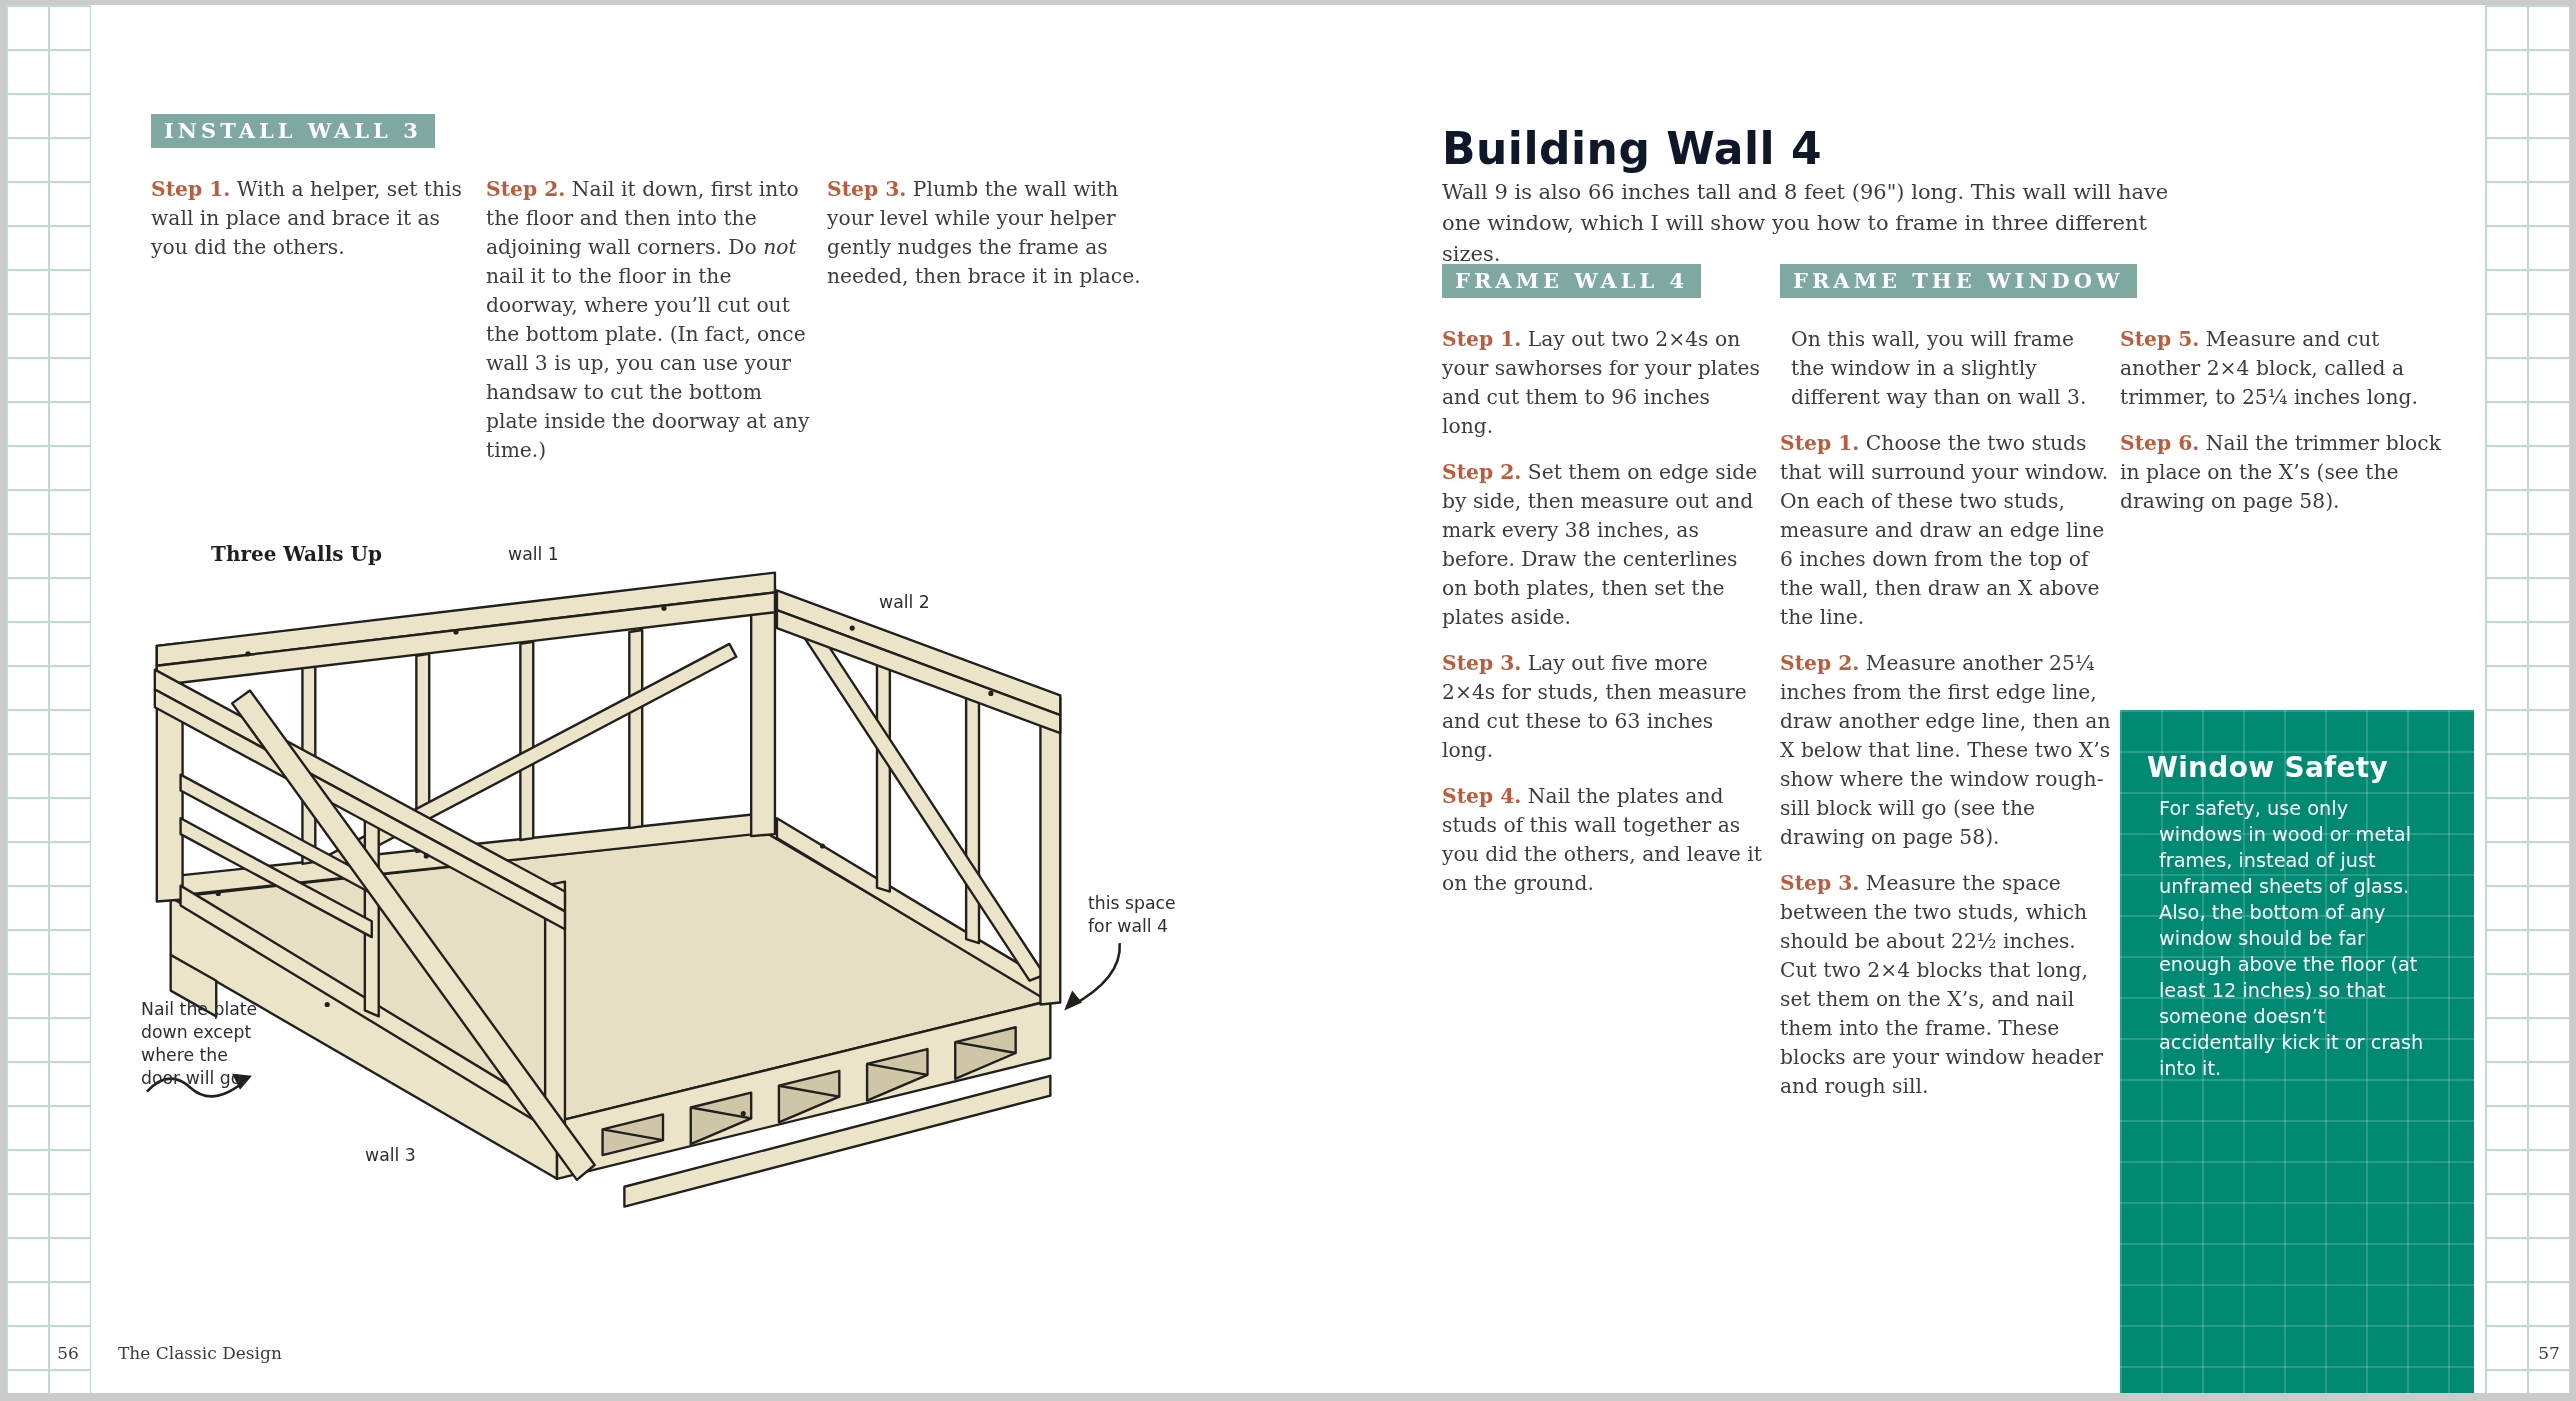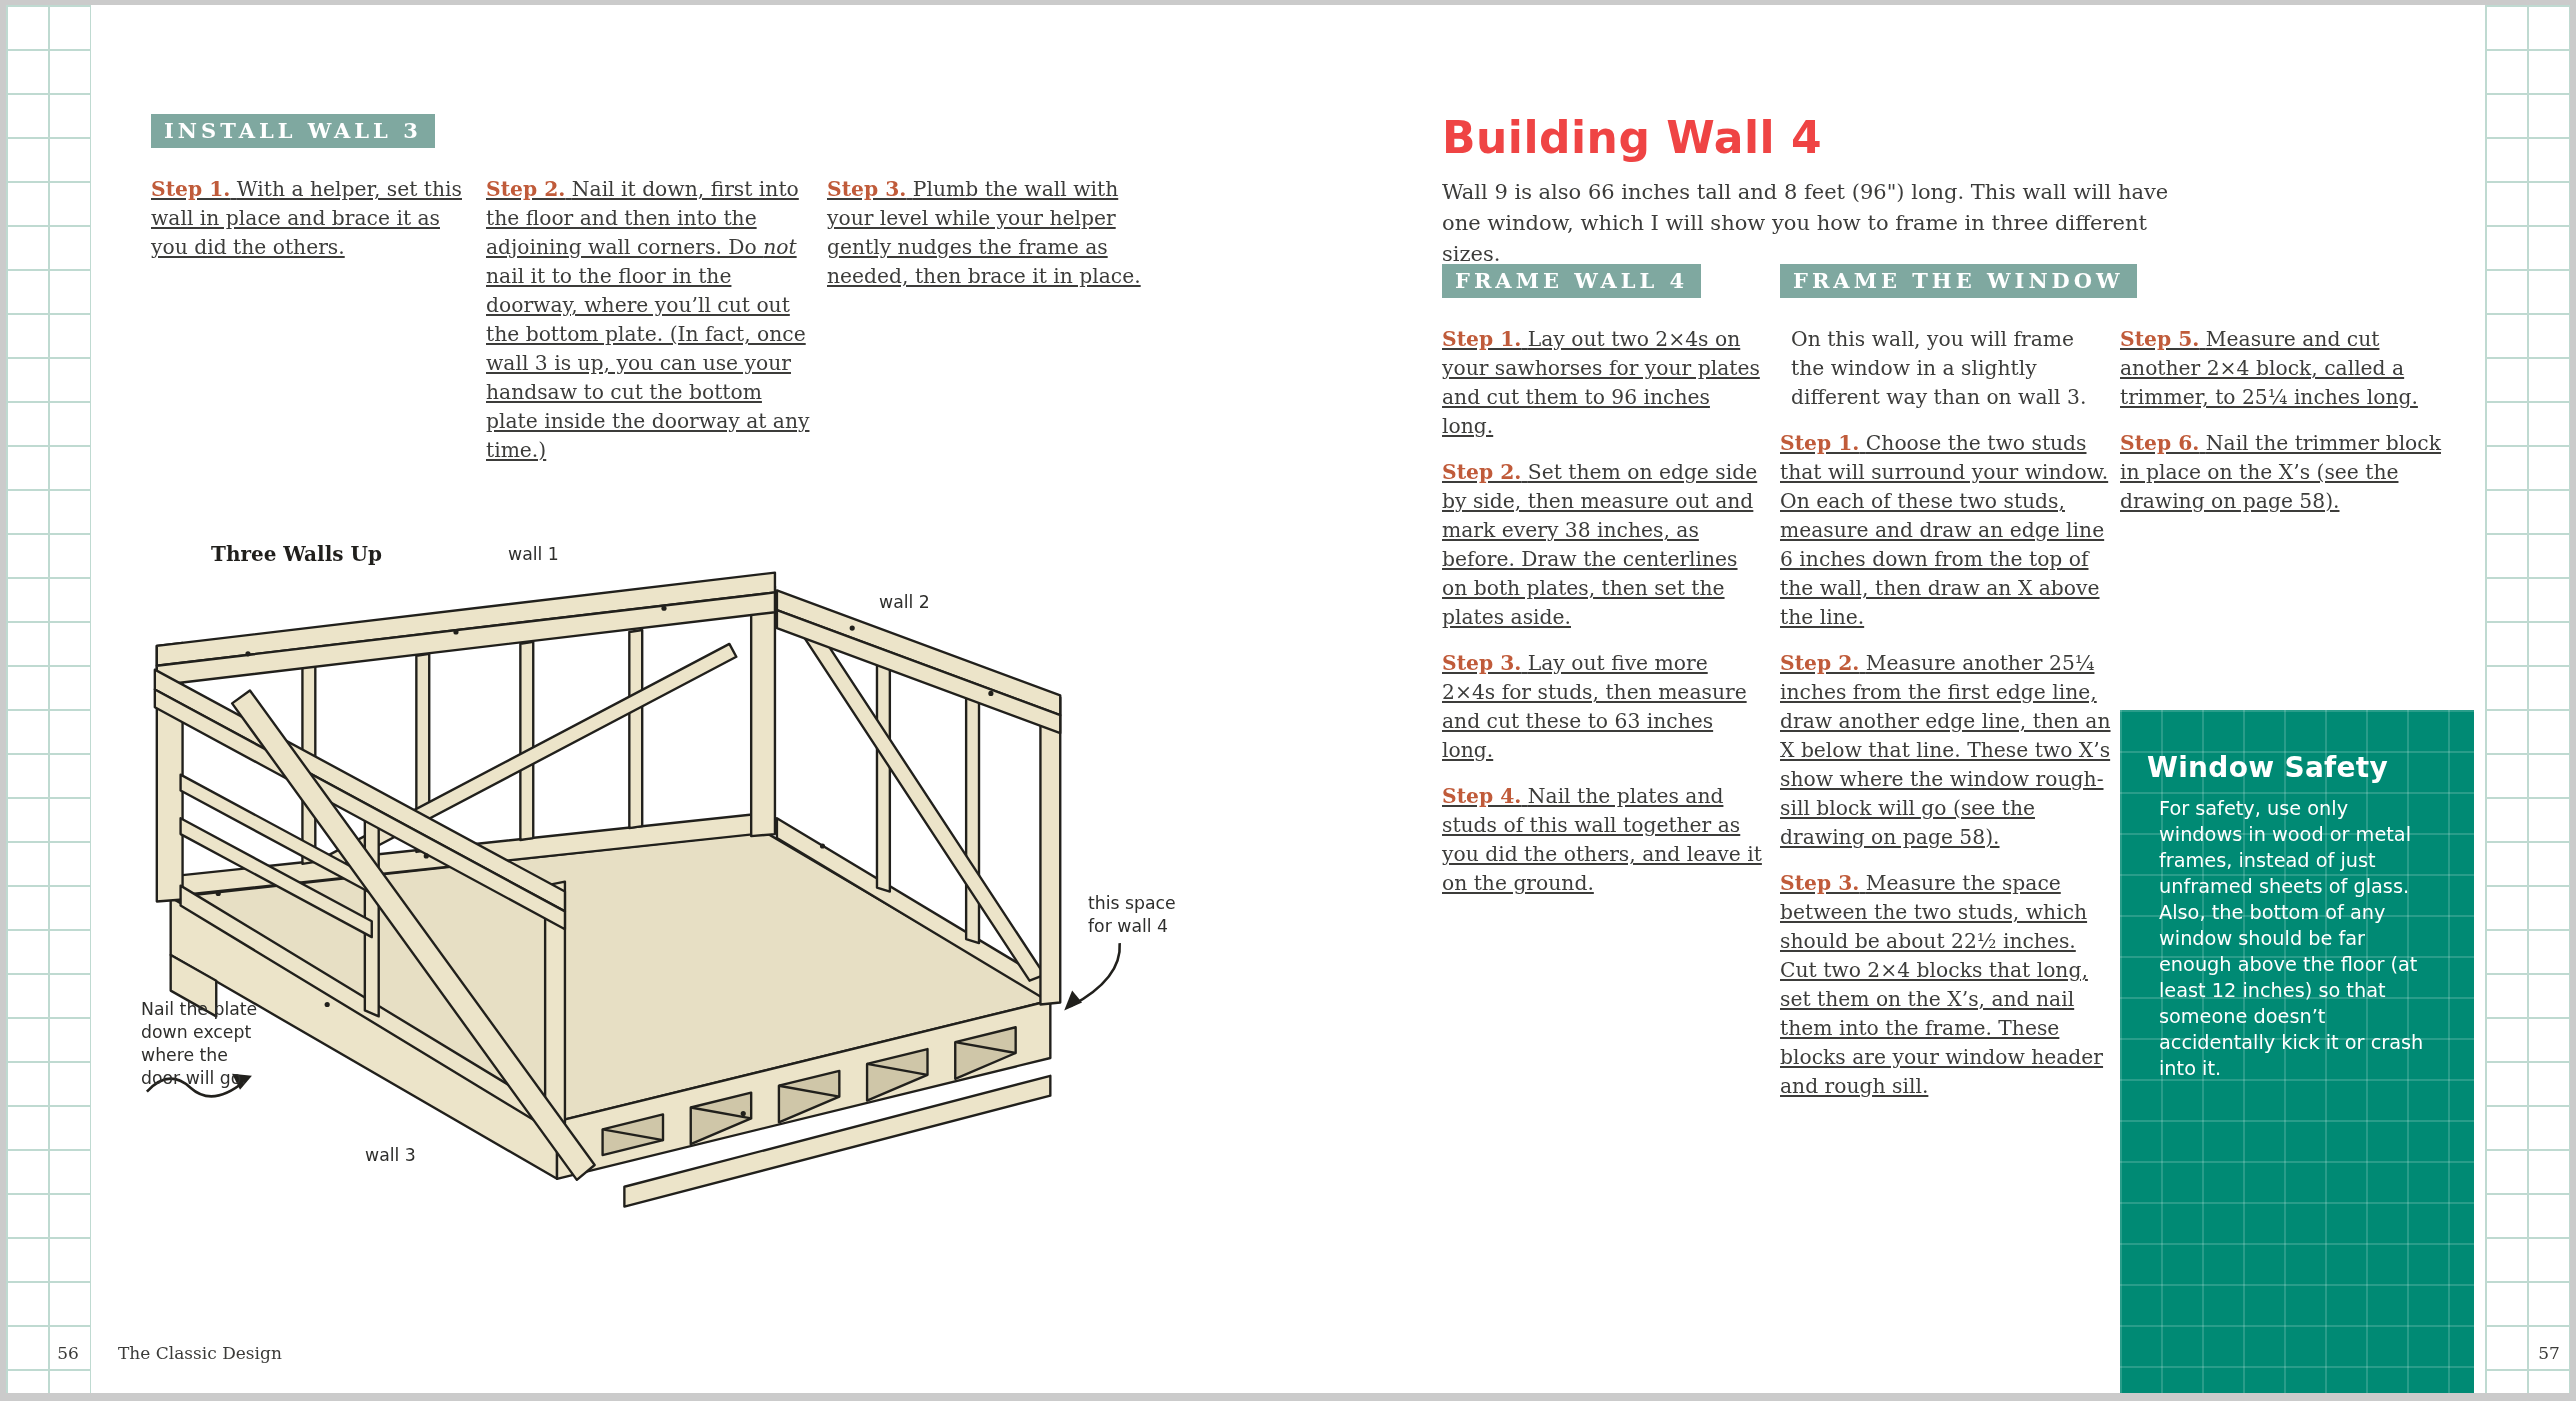--- a/index.html
+++ b/index.html
@@ -13,28 +13,28 @@
     background-size:42px 44px;}
   #grid-left{left:0;}
   #grid-right{right:0;}
 
   
   .badge{display:inline-block;background:#7fa8a0;color:#fff;
     font:bold 21px/34px "DejaVu Serif", serif;letter-spacing:4px;padding:0 13px;}
 
   
   .col{position:absolute;}
-  .step{margin:0 0 17px 0;font:20.3px/29px "DejaVu Serif", serif;color:#3c3c3a;text-decoration:underline;}
+  .step{margin:0 0 17px 0;font:20.3px/29px "DejaVu Serif", serif;color:#3c3c3a;}
   .step .lbl{font-weight:bold;color:#c05b3a;}
   .step .it{font-style:italic;}
   .para{font:20.3px/29px "DejaVu Serif", serif;color:#3c3c3a;margin:0 0 17px 11px;}
 
   
-  #bw4-title{position:absolute;left:1436px;top:80px;
-    font:bold 44px/48px "DejaVu Sans", sans-serif;color:#ef4444;letter-spacing:0.5px;}
+  #bw4-title{position:absolute;left:1436px;top:91px;
+    font:bold 44px/48px "DejaVu Sans", sans-serif;color:#0f172a;letter-spacing:0.5px;}
   #bw4-intro{position:absolute;left:1436px;top:151px;width:743px;
     font:21px/31px "DejaVu Serif", serif;color:#3c3c3a;}
 
   
   #safety-box{position:absolute;left:2114px;top:705px;width:354px;height:683px;
     background-color:#008a74;
     background-image:linear-gradient(rgba(255,255,255,0.16) 2px, transparent 2px),
                      linear-gradient(90deg,rgba(255,255,255,0.16) 2px, transparent 2px);
     background-size:41px 41px;color:#fff;padding:42px 30px 0 27px;}
   #safety-box h3{margin:0 0 8px 0;font:700 28px/32px "DejaVu Sans", sans-serif;letter-spacing:0.3px;}

